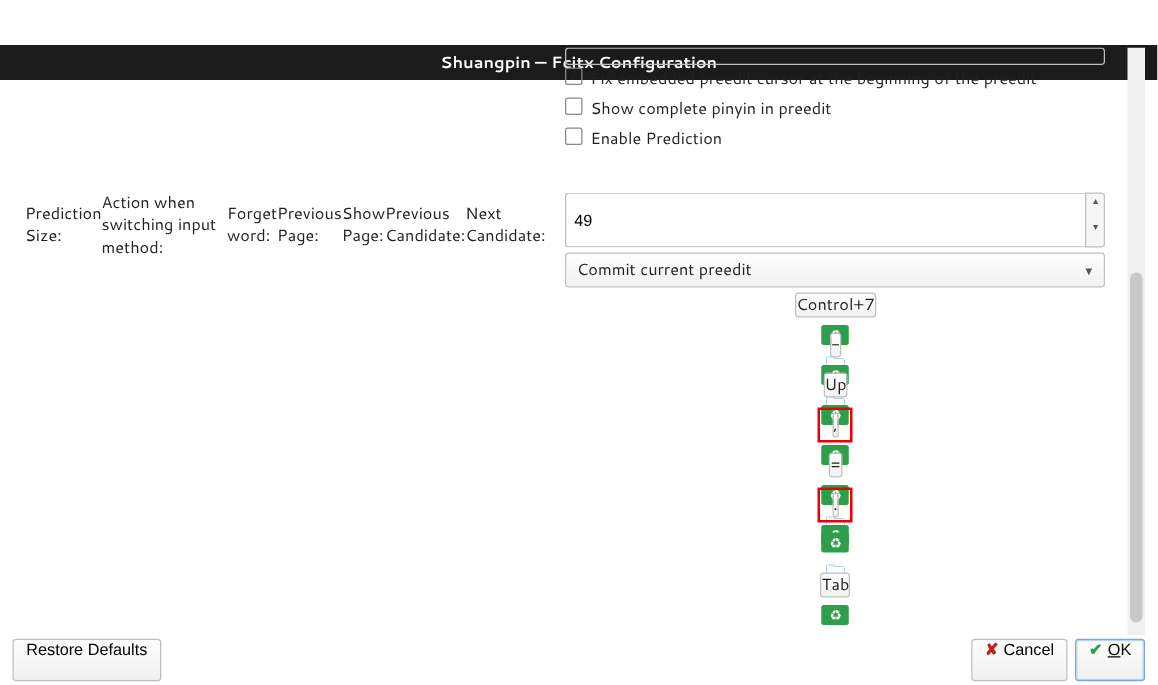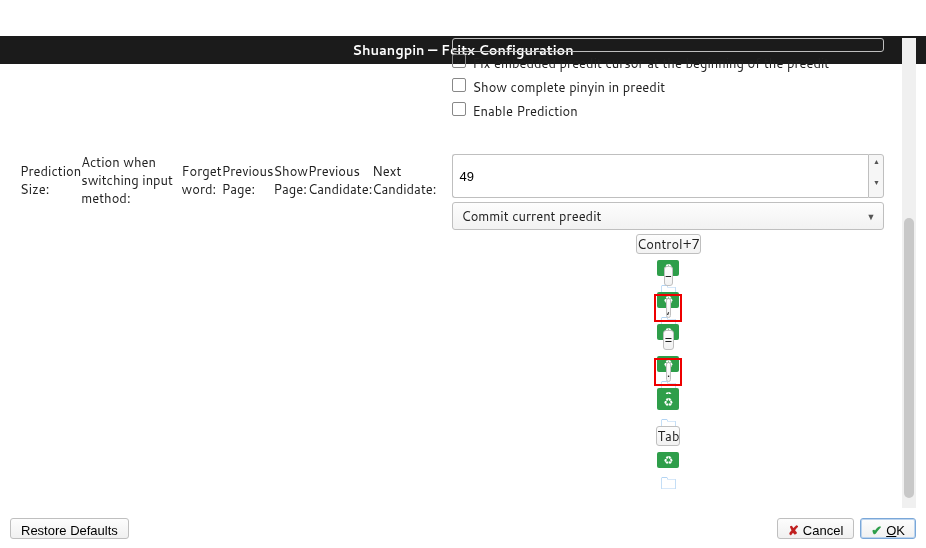--- a/index.html
+++ b/index.html
@@ -36,21 +36,21 @@
 .icon-btn { width: 22px; height: 22px; border-radius: 2px; display: flex; align-items: center; justify-content: center; }
 .recycle { background: #2e9e4a; color: #fff; font-size: 11px; }
 .recycle::after { content: '♻'; }
 .folder { color: #6faee9; font-size: 16px; }
 .folder::after { content: '🗀'; }
 
 .scrollbar-v { width: 14px; background: #f0f0f0; position: relative; margin-left: 2px; }
 .scrollbar-v .thumb { position: absolute; left: 2px; right: 2px; top: 180px; height: 280px; background: #c8c8c8; border-radius: 6px; }
 
 .bottom-bar { position: absolute; bottom: 0; left: 0; right: 0; height: 40px; display: flex; align-items: center; padding: 0 10px; gap: 6px; border-top: 0; }
-.btn { height: 21px; padding: 0 10px; border: 1px solid #bfbfbf; border-radius: 3px; background: linear-gradient(#fdfdfd,#f0f0f0); display: inline-flex; align-items: flex-end; gap: 4px; font-size: 13px; }
+.btn { height: 34px; padding: 0 10px; border: 1px solid #bfbfbf; border-radius: 3px; background: linear-gradient(#fdfdfd,#f0f0f0); display: inline-flex; align-items: flex-start; gap: 4px; font-size: 13px; }
 .btn .x { color: #c02020; font-weight: bold; }
 .btn .ok { color: #2e9e4a; font-weight: bold; }
 .btn.oksel { border: 1px solid #7aa7d8; box-shadow: inset 0 0 0 1px #bcd4ee; }
 .btn .ul { text-decoration: underline; }
 .spacer-flex { flex: 1; }
 
 .field-body { display: flex; flex-direction: column; width: 432px; }
 </style>
 </head>
 <body>
@@ -120,20 +120,26 @@
 
         <div class="key-row">
           <div class="key-btn">
               <span>-</span>
             </div>
           <div class="icon-btn recycle"></div>
           <div class="icon-btn folder"></div>
         </div>
         <div class="key-row">
           <div class="key-btn">
+              <span>Up</span>
+            </div>
+          <div class="icon-btn recycle"></div>
+        </div>
+        <div class="key-row">
+          <div class="key-btn">
               <span>,</span>
               <span class="hl"></span>
             </div>
           <div class="icon-btn recycle"></div>
         </div>
 
         <div class="key-row">
           <div class="key-btn">
               <span>=</span>
             </div>

